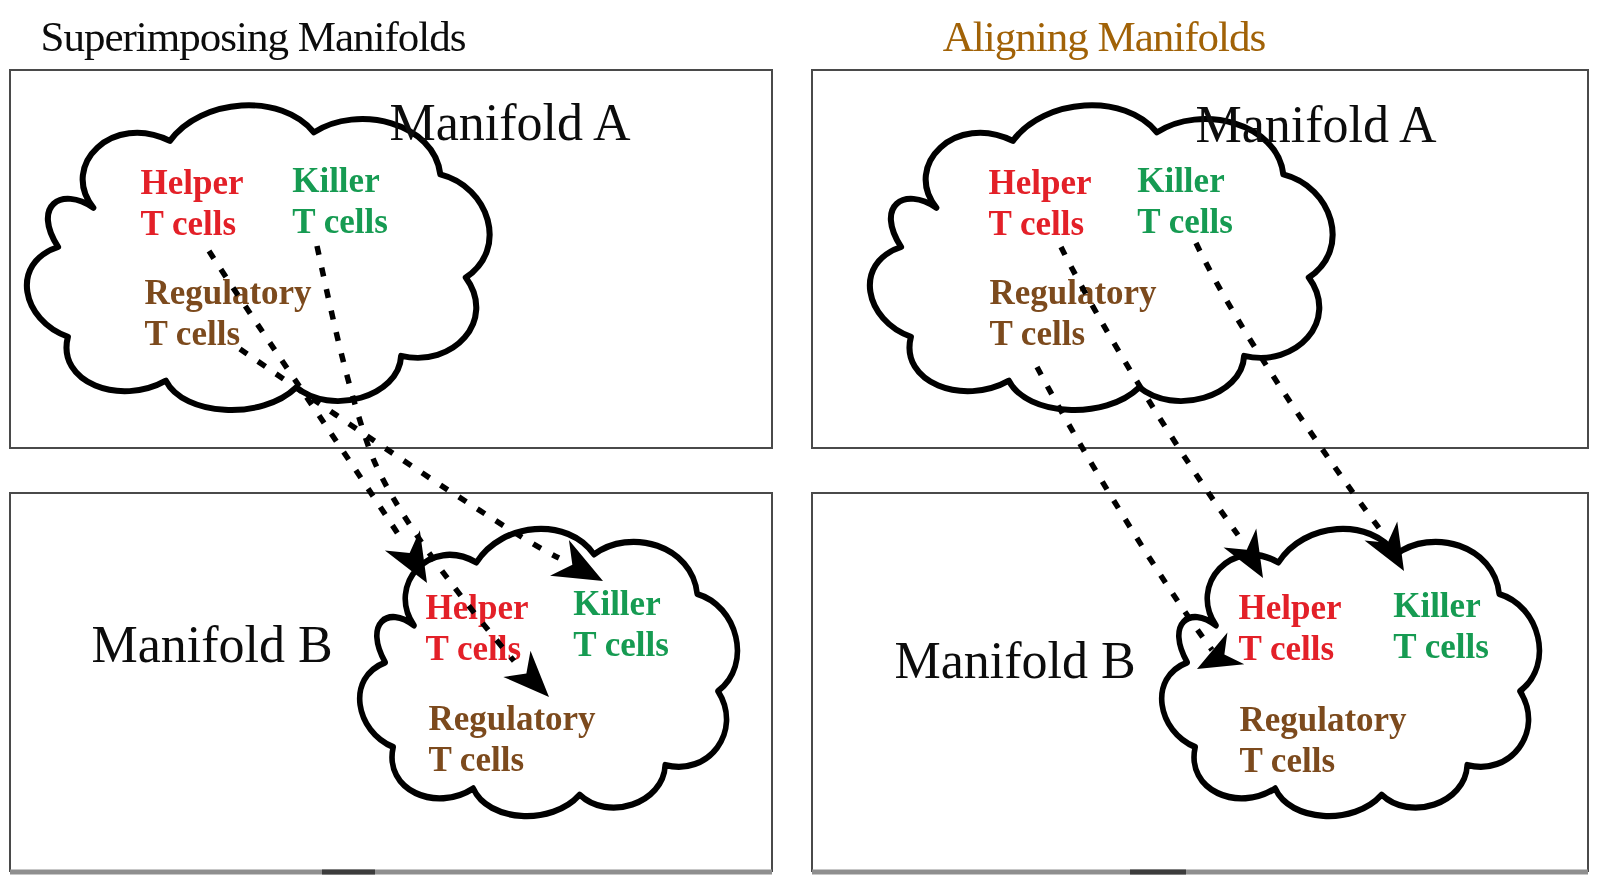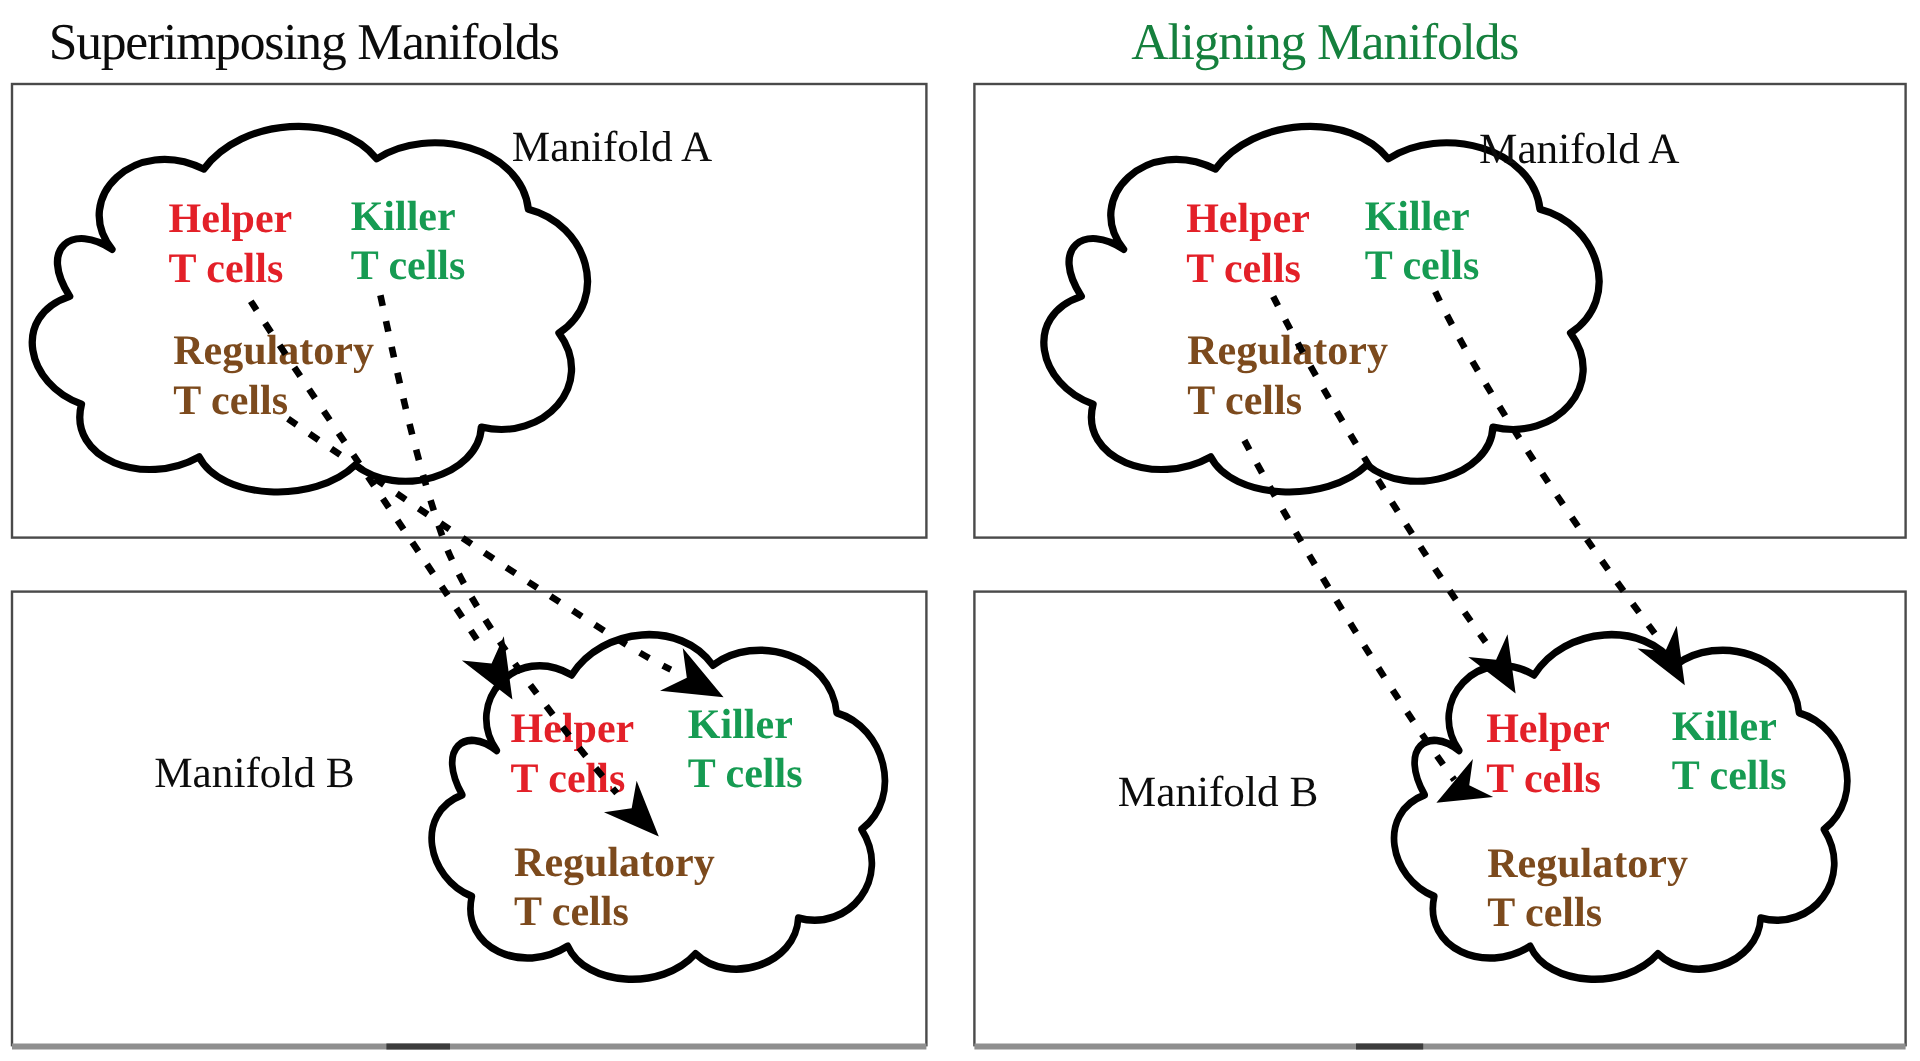--- a/index.html
+++ b/index.html
@@ -7,21 +7,21 @@
     position:relative;width:1600px;height:884px;background:#ffffff;overflow:hidden;
     font-family:"Liberation Serif", serif;
   }
   .abs{position:absolute;}
   .centered{transform:translate(-50%,-50%);}
   .panel-title{
     font-size:43px;letter-spacing:-1px;color:#0c0c0c;white-space:nowrap;
     font-family:"Liberation Serif", serif;
   }
   .manifold-label{
-    font-size:36px;color:#0c0c0c;white-space:nowrap;
+    font-size:52px;color:#0c0c0c;white-space:nowrap;
     font-family:"Liberation Serif", serif;
   }
   .cell-label{
     font-weight:bold;font-size:35px;line-height:1.18;text-align:left;
     white-space:pre-line;font-family:"Liberation Serif", serif;
   }
   svg{position:absolute;left:0;top:0;}
   .layer-text{position:absolute;left:0;top:0;width:100%;height:100%;text-decoration:underline;}
 </style>
 </head>
@@ -57,21 +57,21 @@
 
     <use href="#cloud" transform="translate(15,98) scale(0.98,0.955)" fill="#ffffff" stroke="#000000" stroke-width="6.2" stroke-linejoin="round"></use>
     <use href="#cloud" transform="translate(858,98) scale(0.98,0.955)" fill="#ffffff" stroke="#000000" stroke-width="6.2" stroke-linejoin="round"></use>
     <use href="#cloud" transform="translate(350,522) scale(0.80,0.90)" fill="#ffffff" stroke="#000000" stroke-width="7" stroke-linejoin="round"></use>
     <use href="#cloud" transform="translate(1152,522) scale(0.80,0.90)" fill="#ffffff" stroke="#000000" stroke-width="7" stroke-linejoin="round"></use>
   </svg>
 
   <div class="layer-text">
 
     <div class="abs centered panel-title" style="left: 253px; top: 36px; color: rgb(12, 12, 12);">Superimposing Manifolds</div>
-    <div class="abs centered panel-title" style="left: 1104px; top: 36px; color: #15803d;">Aligning Manifolds</div>
+    <div class="abs centered panel-title" style="left: 1104px; top: 36px; color: #a16207;">Aligning Manifolds</div>
 
     <div class="abs centered manifold-label" style="left: 510px; top: 122px; color: rgb(12, 12, 12);">Manifold A</div>
     <div class="abs centered manifold-label" style="left: 1316px; top: 124px; color: rgb(12, 12, 12);">Manifold A</div>
     <div class="abs centered manifold-label" style="left: 212px; top: 644px; color: rgb(12, 12, 12);">Manifold B</div>
     <div class="abs centered manifold-label" style="left: 1015px; top: 660px; color: rgb(12, 12, 12);">Manifold B</div>
 
     <div class="abs centered cell-label" style="left: 192px; top: 203px; color: rgb(227, 32, 40);">Helper
 T cells</div>
     <div class="abs centered cell-label" style="left: 340px; top: 201px; color: rgb(22, 155, 82);">Killer
 T cells</div>

